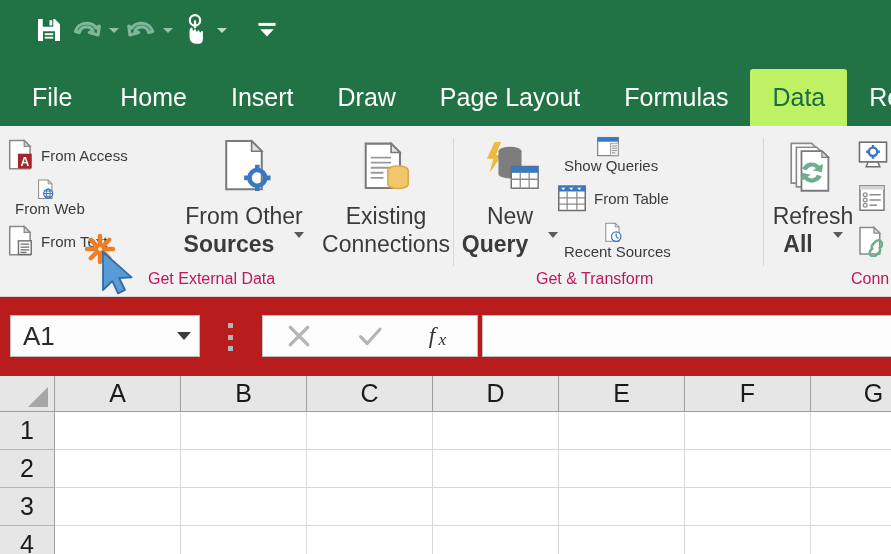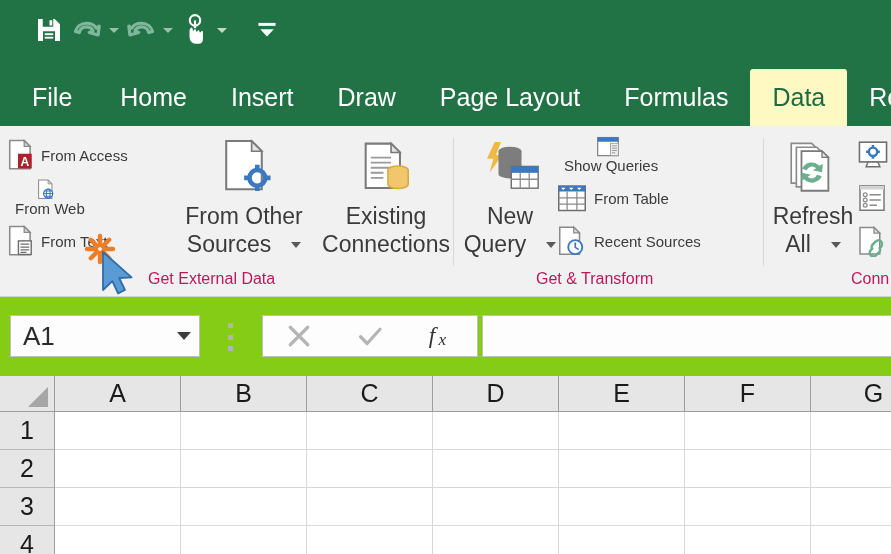--- a/index.html
+++ b/index.html
@@ -33,21 +33,21 @@
   .tabstrip {
     height:66px; background:#217346; position:relative;
     display:flex; align-items:flex-end; padding-left:22px; box-sizing:border-box;
   }
   .tab {
     color:#ffffff; font-size:25px; line-height:1;
     padding:0 22px 16px 22px; white-space:nowrap;
   }
   .tab.file { padding-left:10px; padding-right:26px; }
   .tab.active {
-    background:#fef9c3; color:#1d6b41; padding-top:16px; padding-bottom:16px;
+    background:#bef264; color:#1d6b41; padding-top:16px; padding-bottom:16px;
     margin-bottom:0; border-radius:3px 3px 0 0;
   }
 
   
   .ribbon {
     height:170px; background:#f1f1f1; position:relative;
     border-bottom:1px solid #d2d2d2;
   }
   .group { position:absolute; top:0; height:170px; }
   .group-sep { position:absolute; top:12px; width:1px; height:128px; background:#d7d7d7; }
@@ -64,29 +64,29 @@
   
   .big-btn {
     position:absolute; display:flex; flex-direction:column; align-items:center;
     width:136px; top:10px;
   }
   .big-btn .ico { height:66px; display:flex; align-items:center; justify-content:center; }
   .big-btn .lbl {
     font-size:23px; color:#3b3b3b; text-align:center; line-height:1.12; margin-top:2px;
     white-space:nowrap;
   }
-  .lbl-row { display:flex; align-items:center; justify-content:center; gap:20px; }
+  .lbl-row { display:flex; justify-content:center; gap:20px;font-weight:bold; }
   .caret-gray {
     width:0;height:0;border-left:5px solid transparent;border-right:5px solid transparent;
     border-top:6px solid #5a5a5a; display:inline-block;
   }
 
   
   .fbar {
-    height:80px; background:#84cc16; position:relative;
+    height:80px; background:#b91c1c; position:relative;
     border-bottom:1px solid #c8c8c8;
   }
   .namebox {
     position:absolute; left:10px; top:18px; width:190px; height:42px;
     background:#fdfdfd; border:1px solid #bfbfbf; box-sizing:border-box;
     display:flex; align-items:center; justify-content:space-between; padding:0 8px 0 12px;
   }
   .namebox .val { font-size:26px; color:#2b2b2b; }
   .dots3 {
     position:absolute; left:226px; top:26px; width:8px; height:28px;
@@ -311,21 +311,21 @@
       <div class="small-btn" style="left:102px; top:53px;">
         <svg width="30" height="30" viewBox="0 0 24 24">
           <rect x="1.4" y="2.4" width="21.2" height="19.6" fill="#ffffff" stroke="#6f6f6f" stroke-width="1.2"></rect>
           <rect x="1.4" y="2.4" width="21.2" height="4.4" fill="#3a78c2"></rect>
           <path d="M3.2 3.8l1.8 1.8 1.8-1.8zM9.6 3.8l1.8 1.8 1.8-1.8zM16 3.8l1.8 1.8 1.8-1.8z" fill="#ffffff"></path>
           <path d="M8.1 6.8V22M15.9 6.8V22M1.4 11.8h21.2M1.4 16.9h21.2" stroke="#8a8a8a" stroke-width="1"></path>
         </svg>
         <span class="lbl">From Table</span>
       </div>
 
-      <div class="small-btn" style="left:102px; top:96px;">
+      <div class="small-btn" style="left:102px; top:96px;flex-direction:column;">
         <svg width="30" height="32" viewBox="0 0 24 25">
           <path d="M2.2 1.4h11.2l4.6 4.6v17H2.2z" fill="#ffffff" stroke="#8a8a8a" stroke-width="1.2"></path>
           <path d="M13.4 1.4l4.6 4.6h-4.6z" fill="#dedede" stroke="#8a8a8a" stroke-width="1"></path>
           <circle cx="14.6" cy="17.4" r="5.6" fill="#ffffff" stroke="#3a78c2" stroke-width="1.5"></circle>
           <path d="M14.6 13.6v4l2.8 1.8" stroke="#3a78c2" stroke-width="1.4" fill="none"></path>
         </svg>
         <span class="lbl">Recent Sources</span>
       </div>
 
       <div class="group-label" style="left:81px;">Get &amp; Transform</div>

